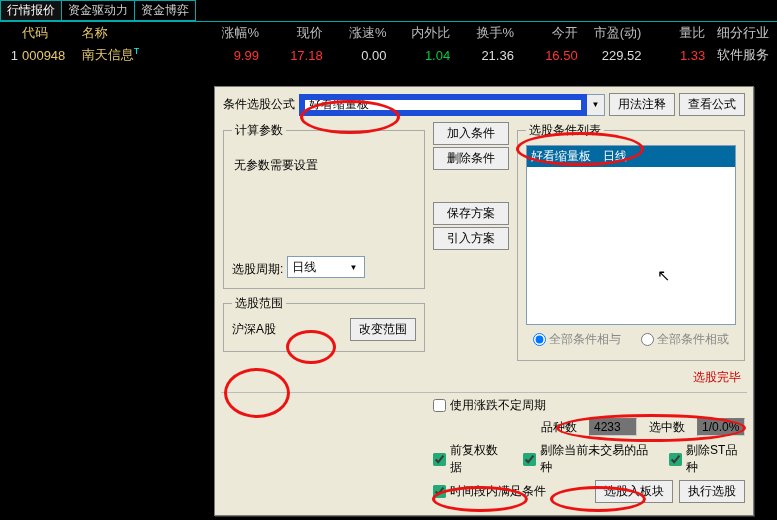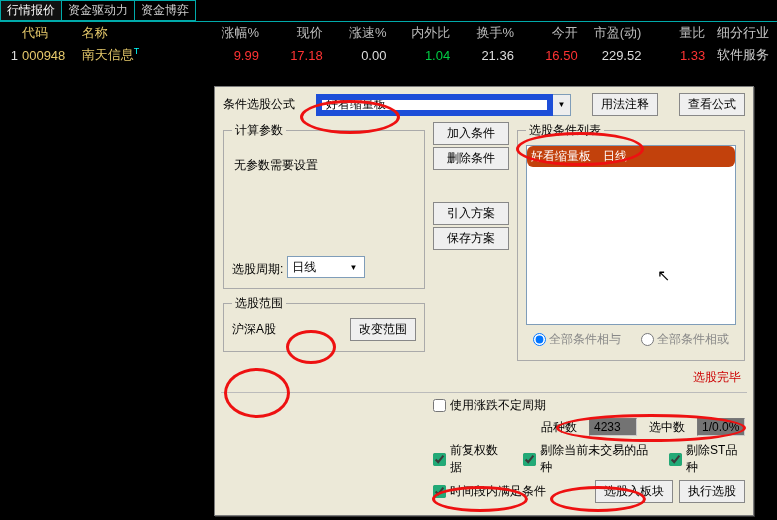--- a/index.html
+++ b/index.html
@@ -21,21 +21,21 @@
   .green { color: #0c4; }
   .white { color: #ddd; }
   .pale { color: #ccc; }
   
   .dialog { position: absolute; left: 214px; top: 86px; width: 540px; height: 430px; background: #ece9d8; border: 1px solid #7b7b7b; box-shadow: 1px 1px 0 #333; }
   .dlg-title { background: linear-gradient(#fff,#e6e3d8); height: 22px; display: flex; align-items: center; justify-content: space-between; padding: 0 4px; font-size: 12px; border-bottom: 1px solid #bbb; }
   .dlg-controls { display: flex; gap: 2px; }
   .winbtn { width: 18px; height: 15px; border: 1px solid #999; background: #eee; font-size: 9px; display: flex; align-items: center; justify-content: center; cursor: pointer; }
   
   .dlg-body { padding: 6px 8px; font-size: 12px; color: #000; }
-  .row1 { display: flex; align-items: center; gap: 21px; margin-bottom: 6px; }
+  .row1 { display: flex; align-items: center; gap: 4px; margin-bottom: 6px; }
   .combo { flex: 1; display: flex; }
   .combo input { flex: 1; height: 22px; font-size: 12px; padding: 1px 4px; border: 6px solid #1d4ed8; }
   .combo .arrow { width: 18px; height: 22px; border: 1px solid #7f9db9; border-left: 0; background: #eee; display: flex; align-items: center; justify-content: center; font-size: 8px; cursor: pointer; }
   .btn { height: 23px; padding: 0 8px; background: #efefef; border: 1px solid #888; font-size: 12px; cursor: pointer; }
   
   .cols { display: flex; gap: 8px; }
   .leftcol { width: 202px; }
   .rightcol { flex: 1; }
   
   fieldset { border: 1px solid #aaa; padding: 6px 8px 10px; margin-bottom: 6px; }
@@ -45,21 +45,21 @@
   .sel { height: 22px; border: 1px solid #7f9db9; display: inline-flex; align-items: center; padding: 0 4px; gap: 30px; background: #fff; }
   .sel .arrow { width: 14px; text-align: center; font-size: 8px; cursor: pointer; }
   
   .scope-fs { }
   .scope-row { display: flex; align-items: center; justify-content: space-between; }
   
   .btncol { display: flex; flex-direction: column; gap: 2px; width: 76px; }
   .rt1 { display: flex; gap: 8px; }
   .condlist-wrap { flex: 1; }
   .condlist { border: 1px solid #7f9db9; background: #fff; height: 180px; font-size: 12px; position: relative; }
-  .cond-item { background: #c2410c; color: #fff; padding: 2px 4px; border-radius: 6px; }
+  .cond-item { background: #0369a1; color: #fff; padding: 2px 4px; }
   .cursor-arrow { position: absolute; left: 130px; top: 120px; font-size: 16px; color: #000; pointer-events: none; }
   
   .radios { display: flex; gap: 20px; margin: 6px 0 2px; justify-content: center; }
   .radio-opt { color: #888; display: flex; align-items: center; gap: 3px; }
   .status-done { text-align: right; color: #c00; font-size: 12px; margin: 2px 4px 6px 0; }
   
   .chk-row { display: flex; align-items: center; gap: 4px; margin: 4px 0; }
   .chk { width: 13px; height: 13px; accent-color: #2a7; }
   .stats { display: flex; gap: 12px; align-items: center; justify-content: flex-end; margin: 4px 0 6px; }
   .statbox { border: 1px inset #ccc; background: #737373; padding: 1px 4px; min-width: 48px; font-size: 12px; }
@@ -140,22 +140,22 @@
           </div>
         </fieldset>
       </div>
 
       <div class="rightcol">
         <div class="rt1">
           <div class="btncol">
             <button class="btn">加入条件</button>
             <button class="btn">删除条件</button>
             <div style="height:28px"></div>
+            <button class="btn">保存方案</button>
             <button class="btn">引入方案</button>
-            <button class="btn">保存方案</button>
           </div>
           <fieldset class="condlist-wrap">
             <legend>选股条件列表</legend>
             <div class="condlist">
               <div class="cond-item">好看缩量板　日线</div>
               <div class="cursor-arrow">↖</div>
             </div>
             <div class="radios">
               <label class="radio-opt">
                   <input type="radio" checked="" style=""> 

